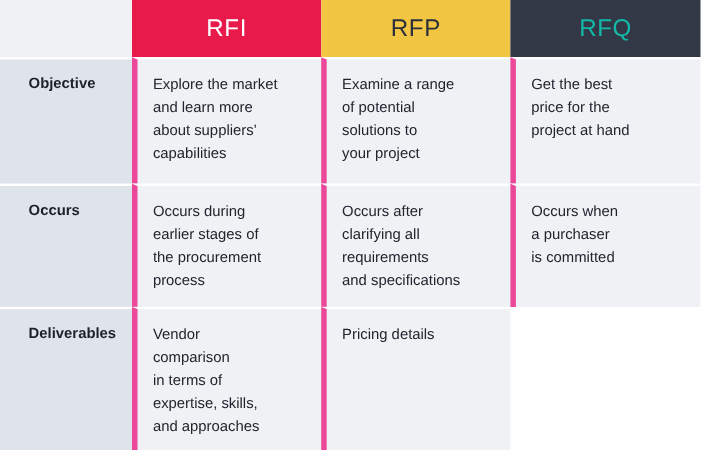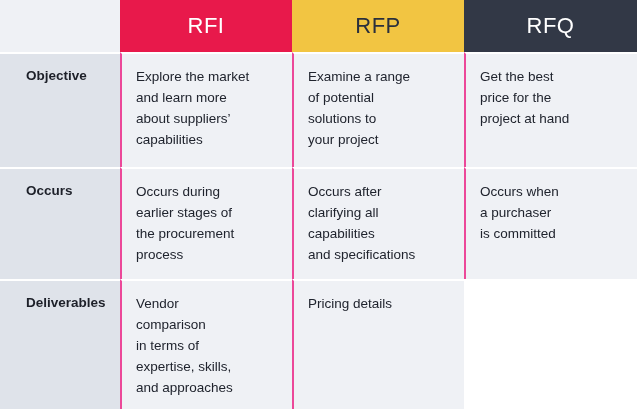--- a/index.html
+++ b/index.html
@@ -40,21 +40,21 @@
   .hdr-rfi {
     background: #e8194b;
     color: #ffffff;
   }
   .hdr-rfp {
     background: #f2c542;
     color: #2b303c;
   }
   .hdr-rfq {
     background: #323846;
-    color: #ffffff;
+    color: #14b8a6;
   }
 
   
   .rowlabel {
     background: #dfe3ea;
     color: #1d2029;
     font-size: 13.5px;
     font-weight: 700;
     padding: 14px 0 0 26px;
     box-sizing: border-box;
@@ -63,21 +63,21 @@
 
   
   .cell {
     background: #eff1f5;
     color: #20242e;
     font-size: 13.5px;
     line-height: 1.55;
     padding: 13px 12px 0 14px;
     box-sizing: border-box;
     border-top: 2px solid #ffffff;
-    border-left: 2px solid #ec4899;
+    border-left: 5px solid #ec4899;
     white-space: pre-line;
   }
 
   
   .cell.first-body {
     border-top: 2px solid #ffffff;
   }
 </style>
 </head>
 <body>
@@ -102,21 +102,21 @@
 price for the
 project at hand</div>
 
   <div class="rowlabel">Occurs</div>
   <div class="cell">Occurs during
 earlier stages of
 the procurement
 process</div>
   <div class="cell">Occurs after
 clarifying all
-capabilities
+requirements
 and specifications</div>
   <div class="cell">Occurs when
 a purchaser
 is committed</div>
 
   <div class="rowlabel">Deliverables</div>
   <div class="cell">Vendor
 comparison
 in terms of
 expertise, skills,

